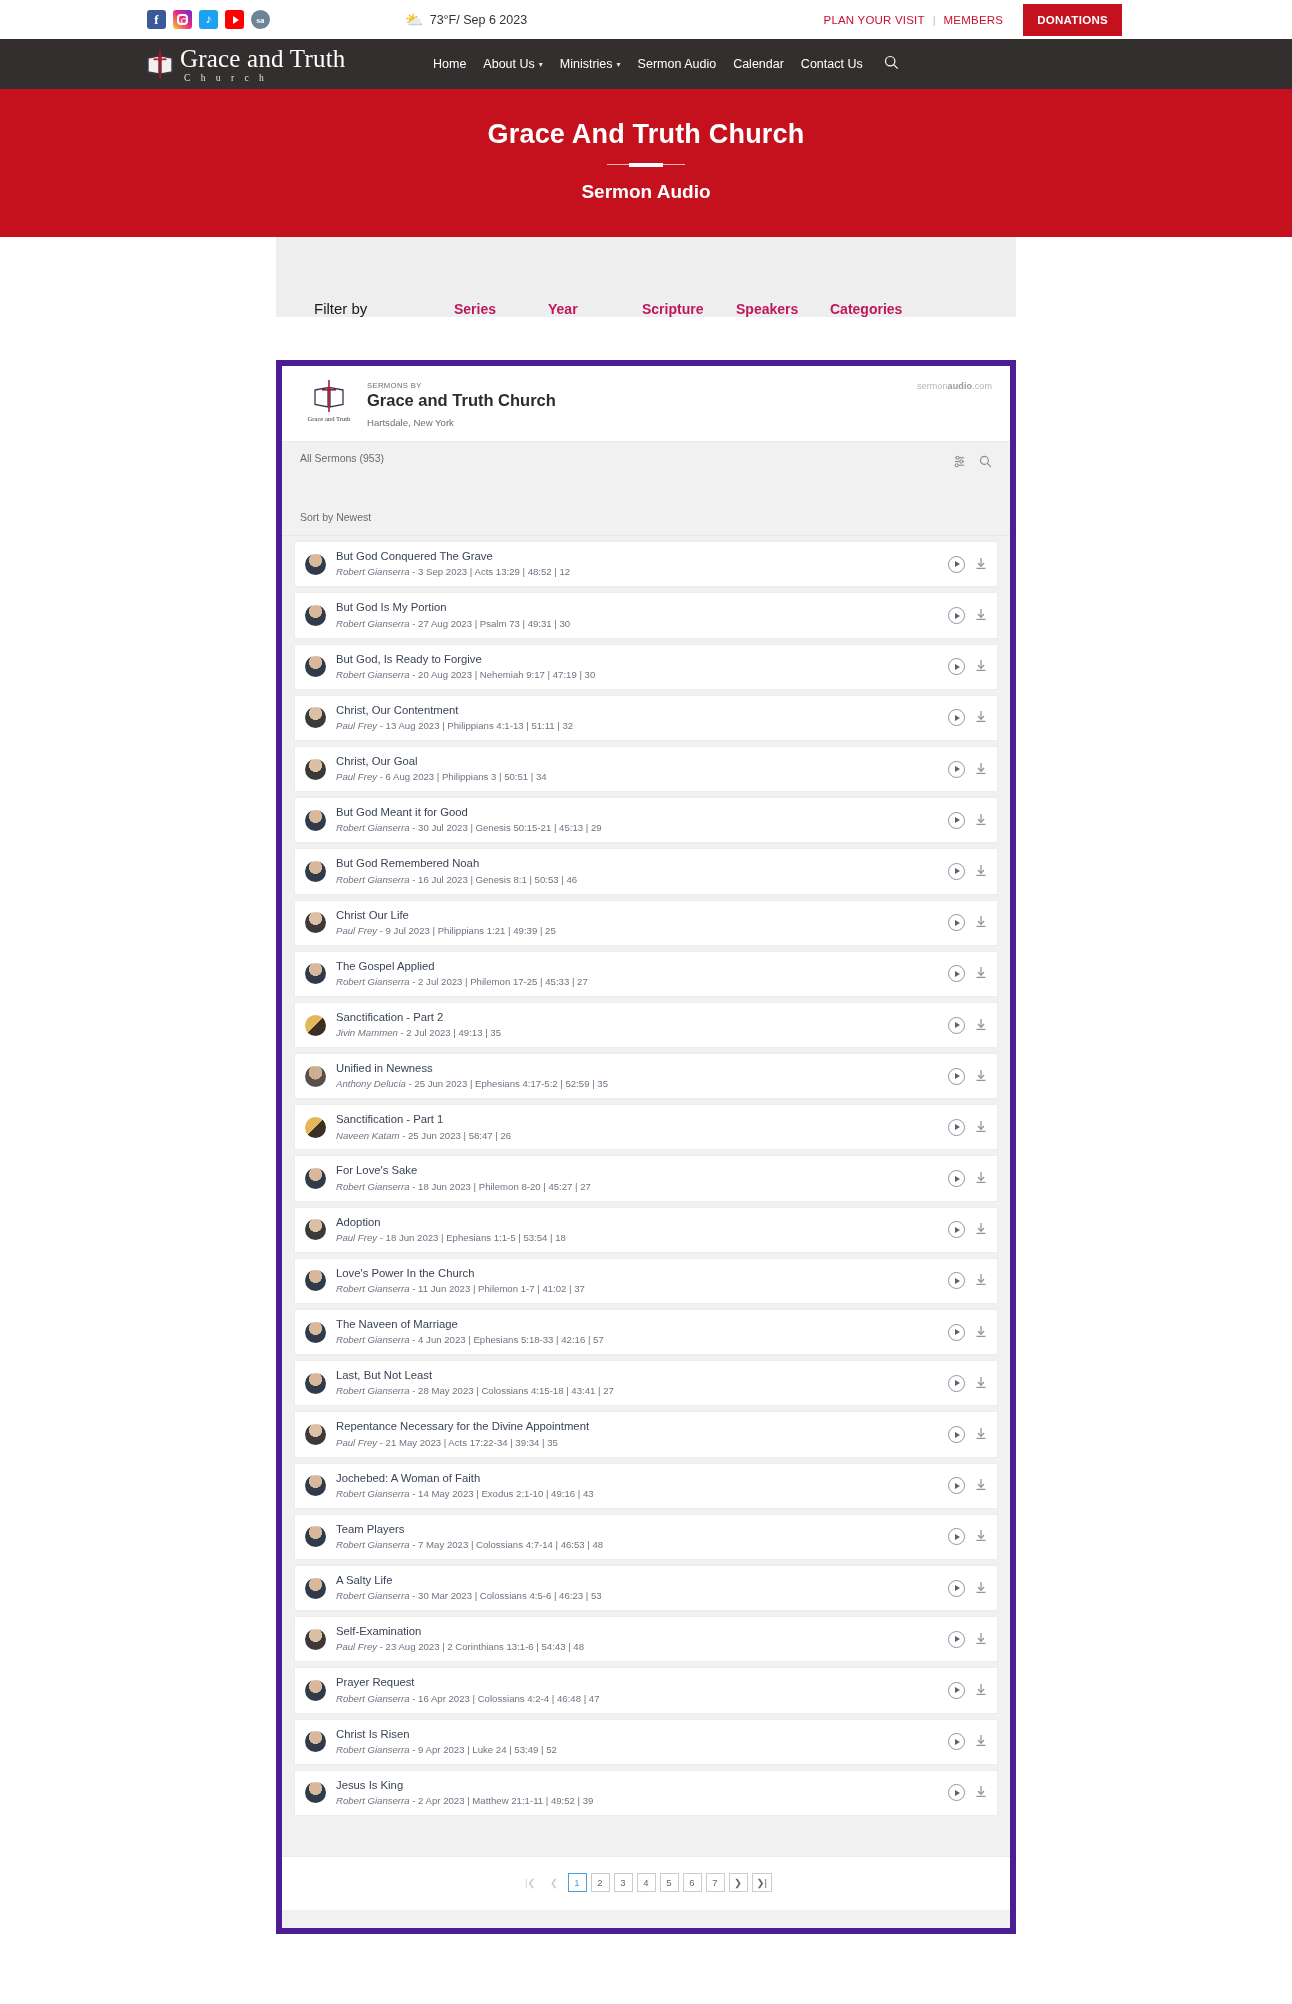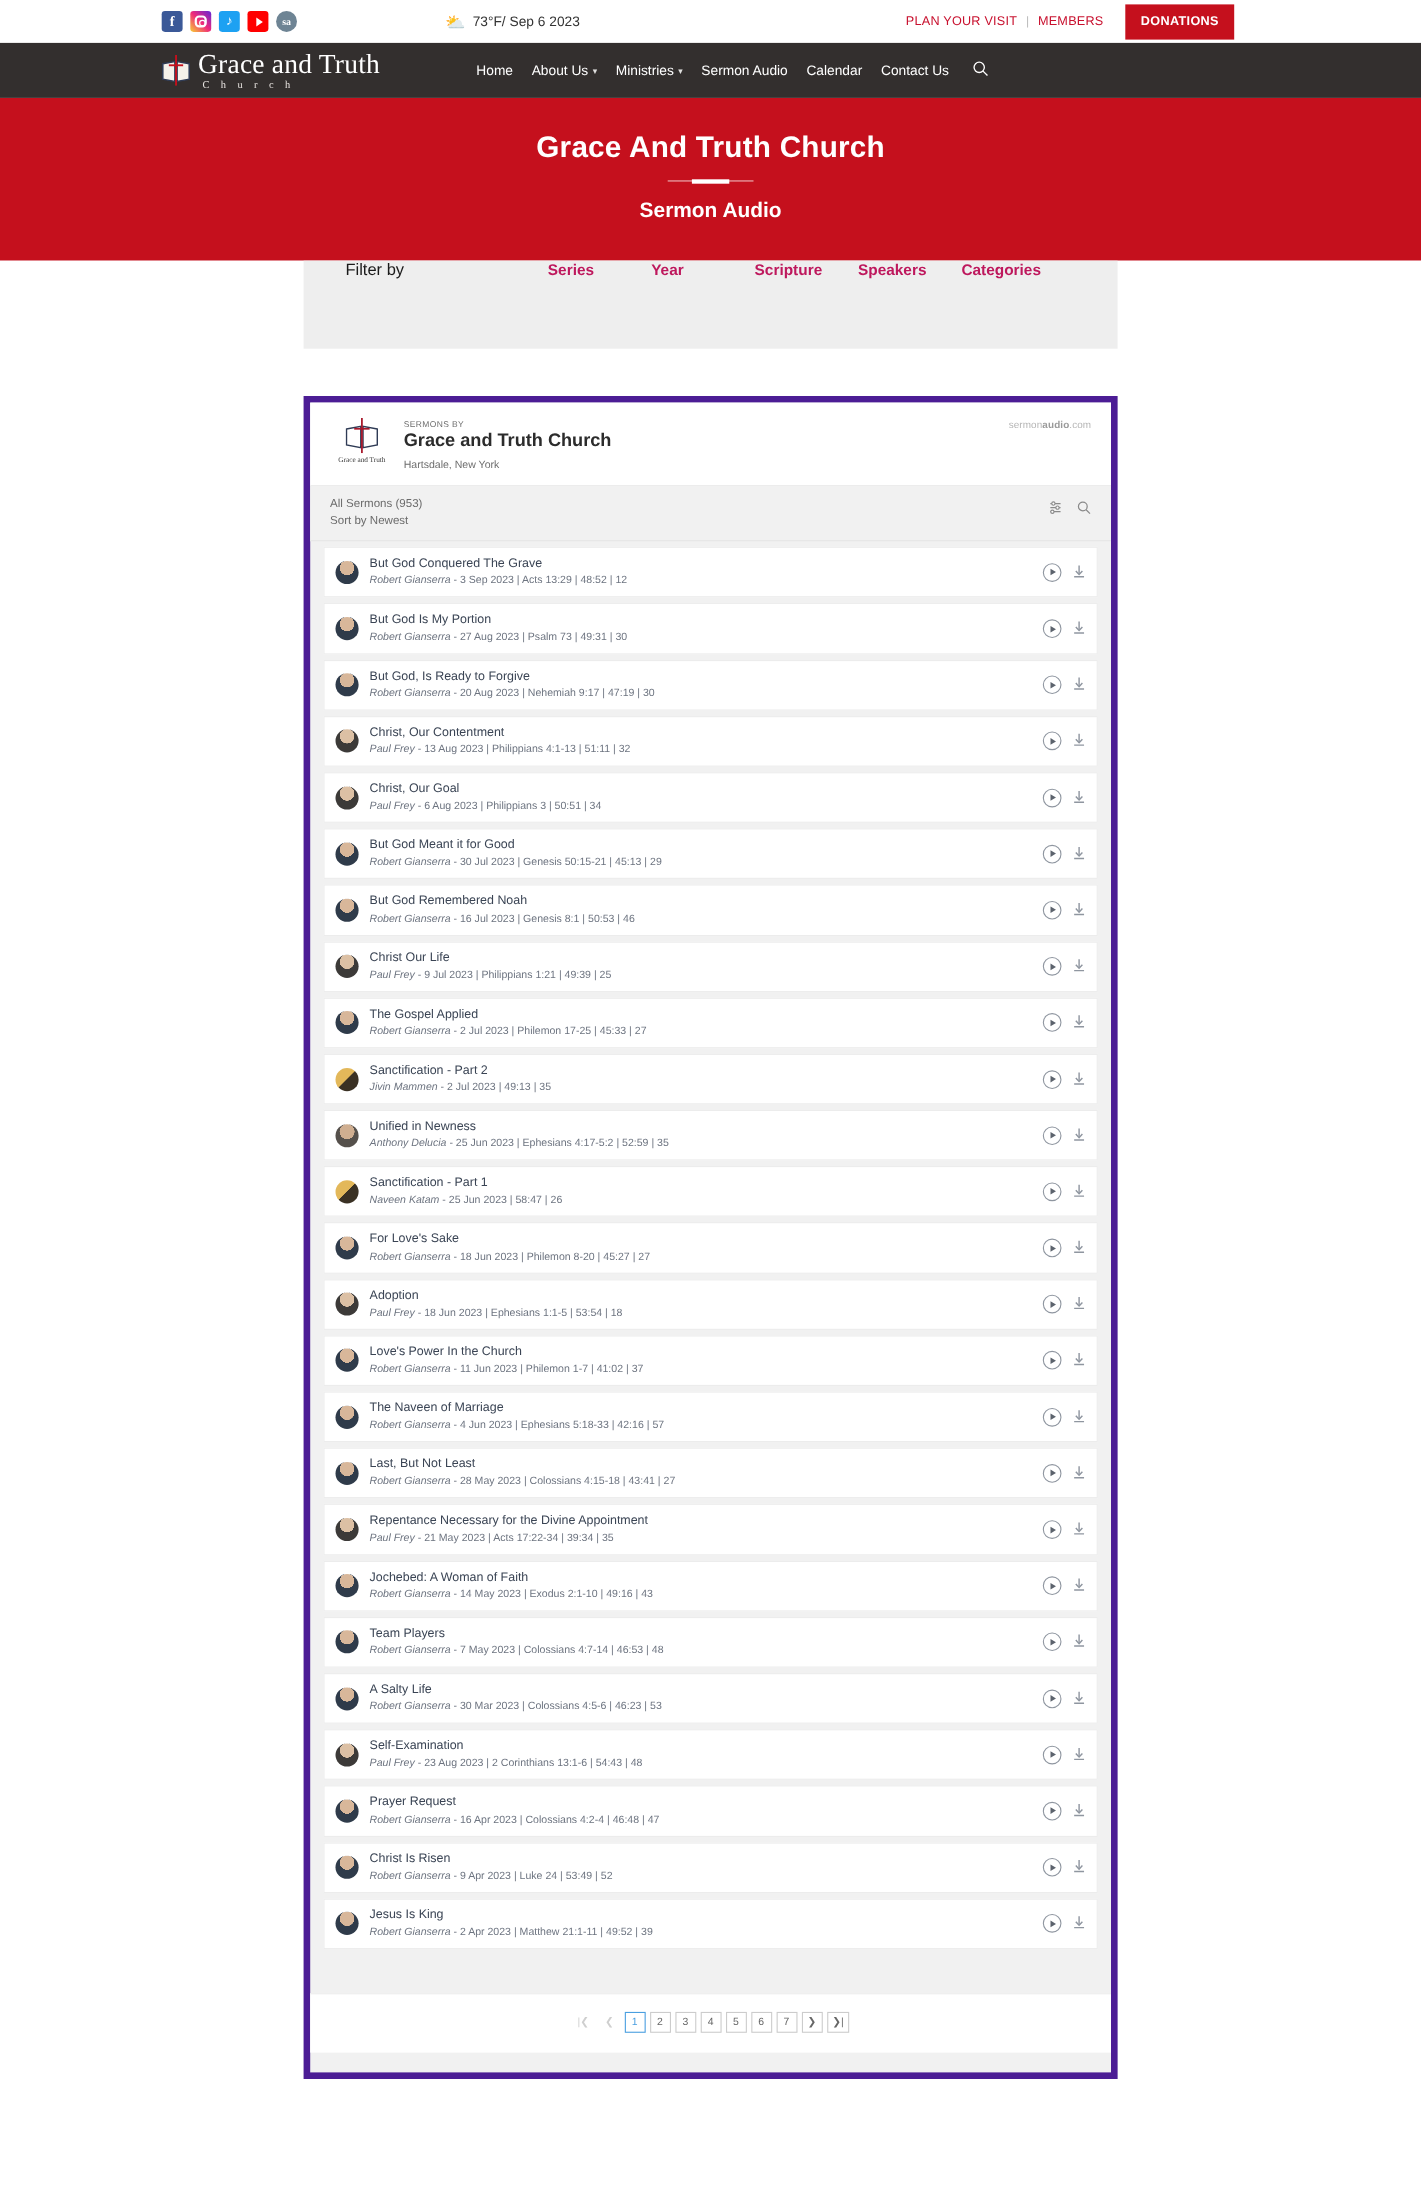--- a/index.html
+++ b/index.html
@@ -169,22 +169,21 @@
   }
 
   
   .filterwrap { background: #ffffff; padding-top: 0; }
   .filterbar {
     width: 740px;
     margin: 0 auto;
     background: #eeeeee;
     height: 80px;
     display: flex;
-    align-items: flex-start;
-    gap: 44px;
+    align-items: flex-end;
   }
   .filter-label {
     font-size: 15px;
     color: #1a1a1a;
     margin-left: 38px;
     width: 140px;
   }
   .filter-links { display: flex; align-items: center; }
   .filter-link {
     color: #be185d;
@@ -256,21 +255,21 @@
   }
   .wh-brand b { color: #9a9a9a; }
 
   .widget-toolbar {
     background: #f1f1f1;
     padding: 9px 18px 10px;
     position: relative;
     border-bottom: 1px solid #e6e6e6;
   }
   .wt-count { font-size: 10.5px; color: #6b6b6b; line-height: 1.45; }
-  .wt-sort  { font-size: 10.5px; color: #6b6b6b; line-height: 1.45; cursor:pointer; }
+  .wt-sort  { font-size: 10.5px; color: #6b6b6b; line-height: 1.45; cursor:pointer;margin-top:44px; }
   .wt-icons {
     position: absolute;
     right: 18px;
     top: 13px;
     display: flex;
     gap: 13px;
     color: #8a8a8a;
     font-size: 12px;
   }
   .wt-icons span { cursor: pointer; }

